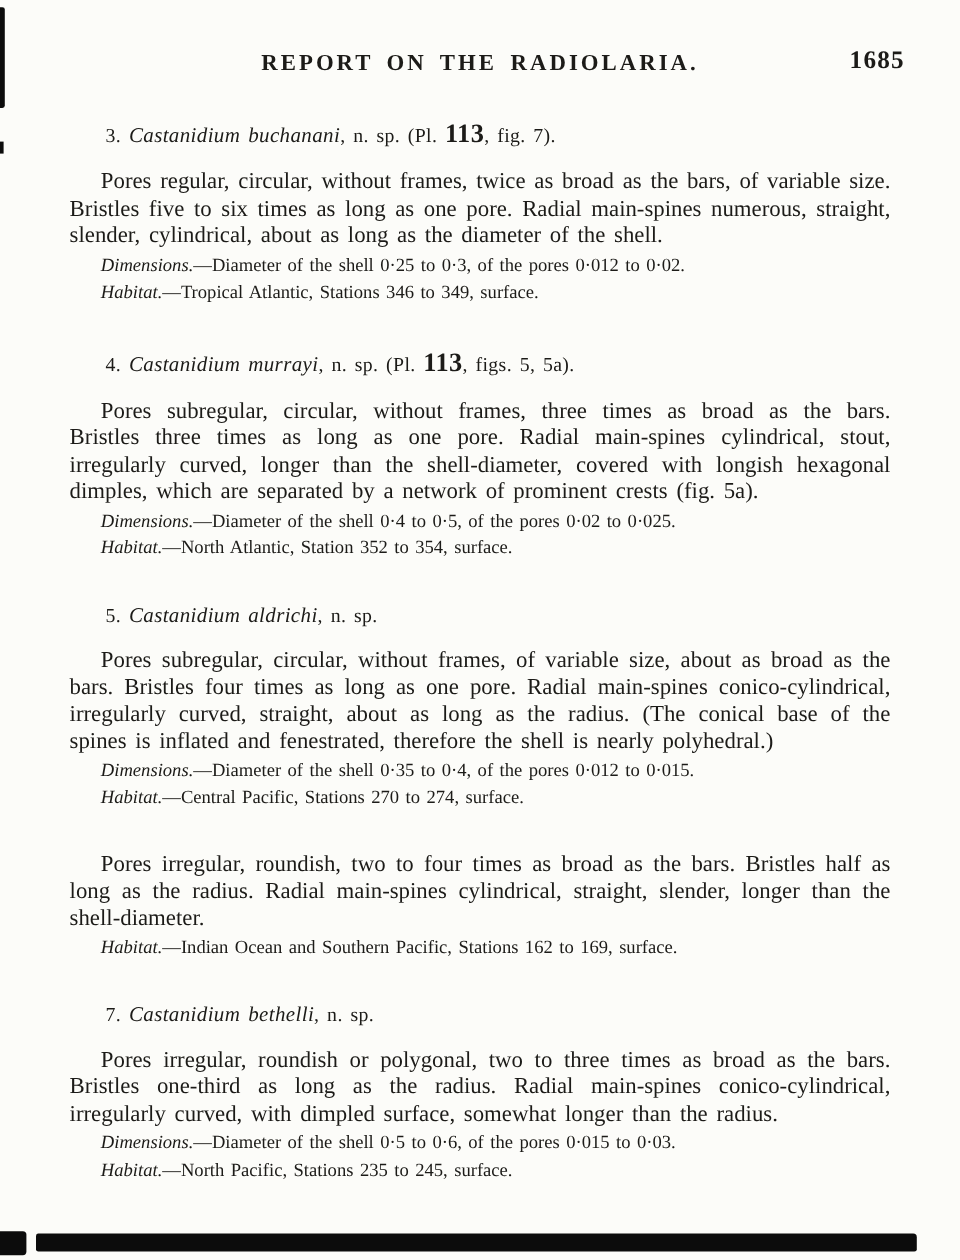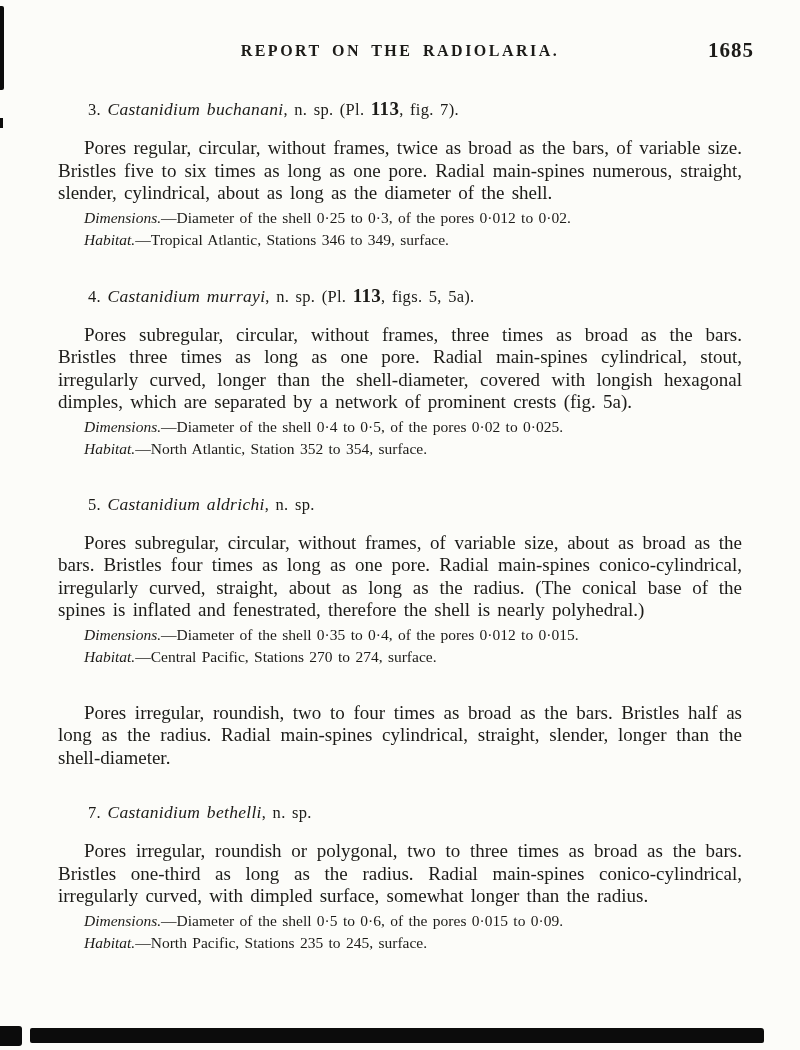--- a/index.html
+++ b/index.html
@@ -17,21 +17,21 @@
     height:100%;
     padding:42px 58px 0 58px;
   }
   .running-head {
     position:relative;
     text-align:center;
     margin-bottom:34px;
     height:22px;
   }
   .running-head .title {
-    font-size:16px;
+    font-size:19px;
     font-weight:700;
     letter-spacing:2.5px;
     word-spacing:4px;
   }
   .running-head .folio {
     position:absolute;
     right:-12px;
     top:-4px;
     font-size:21px;
     font-weight:700;
@@ -44,21 +44,21 @@
     padding-left:30px;
     margin-bottom:17px;
     letter-spacing:0.3px;
     word-spacing:2px;
   }
   .sec-heading .species {
     font-style:italic;
     font-size:17.5px;
   }
   .sec-heading .plate {
-    font-size:19px;
+    font-size:22px;
     font-weight:600;
   }
   .body-para {
     font-size:19px;
     line-height:22.5px;
     text-align:justify;
     text-indent:26px;
     word-spacing:2.5px;
     margin-bottom:2px;
   }
@@ -114,29 +114,30 @@
       <span>5.</span>
       <span class="species">Castanidium aldrichi</span><span>, n. sp.</span>
     </h2>
     <p class="body-para">Pores subregular, circular, without frames, of variable size, about as broad as the bars. Bristles four times as long as one pore. Radial main-spines conico-cylindrical, irregularly curved, straight, about as long as the radius. (The conical base of the spines is inflated and fenestrated, therefore the shell is nearly polyhedral.)</p>
     <p class="detail-line"><i>Dimensions.</i><span>—Diameter of the shell 0·35 to 0·4, of the pores 0·012 to 0·015.</span></p>
     <p class="detail-line"><i>Habitat.</i><span>—Central Pacific, Stations 270 to 274, surface.</span></p>
   </section>
 
   <section class="species-section">
     <p class="body-para">Pores irregular, roundish, two to four times as broad as the bars. Bristles half as long as the radius. Radial main-spines cylindrical, straight, slender, longer than the shell-diameter.</p>
+    <p class="detail-line"><i>Habitat.</i><span>—Indian Ocean and Southern Pacific, Stations 162 to 169, surface.</span></p>
   </section>
 
   <section class="species-section">
     <h2 class="sec-heading">
       <span>7.</span>
       <span class="species">Castanidium bethelli</span><span>, n. sp.</span>
     </h2>
     <p class="body-para">Pores irregular, roundish or polygonal, two to three times as broad as the bars. Bristles one-third as long as the radius. Radial main-spines conico-cylindrical, irregularly curved, with dimpled surface, somewhat longer than the radius.</p>
-    <p class="detail-line"><i>Dimensions.</i><span>—Diameter of the shell 0·5 to 0·6, of the pores 0·015 to 0·09.</span></p>
+    <p class="detail-line"><i>Dimensions.</i><span>—Diameter of the shell 0·5 to 0·6, of the pores 0·015 to 0·03.</span></p>
     <p class="detail-line"><i>Habitat.</i><span>—North Pacific, Stations 235 to 245, surface.</span></p>
   </section>
 
 </div>
 
 <div class="artifact art-left-top"></div>
 <div class="artifact art-left-dot"></div>
 <div class="artifact art-bottom-left"></div>
 <div class="artifact art-bottom-bar"></div>
 

